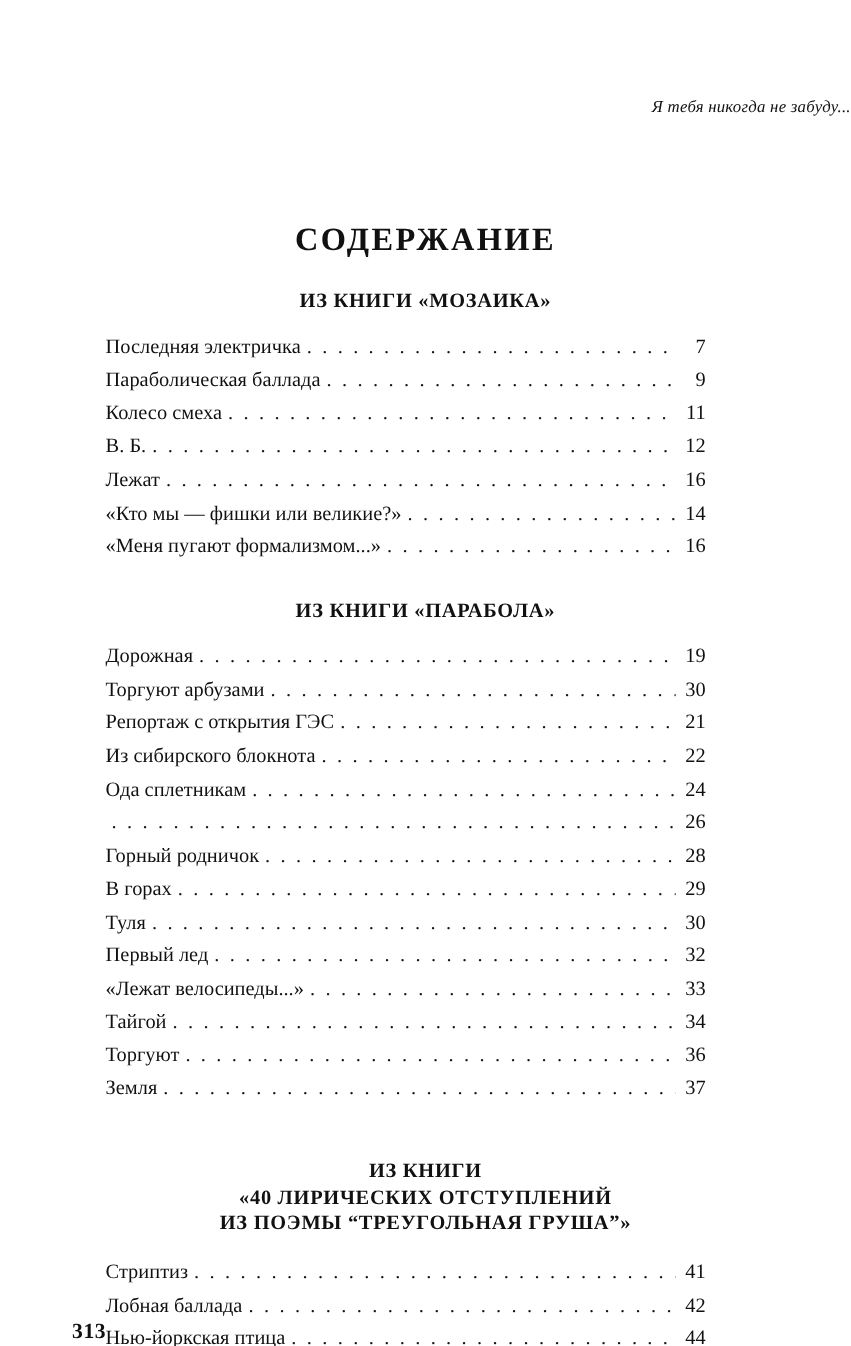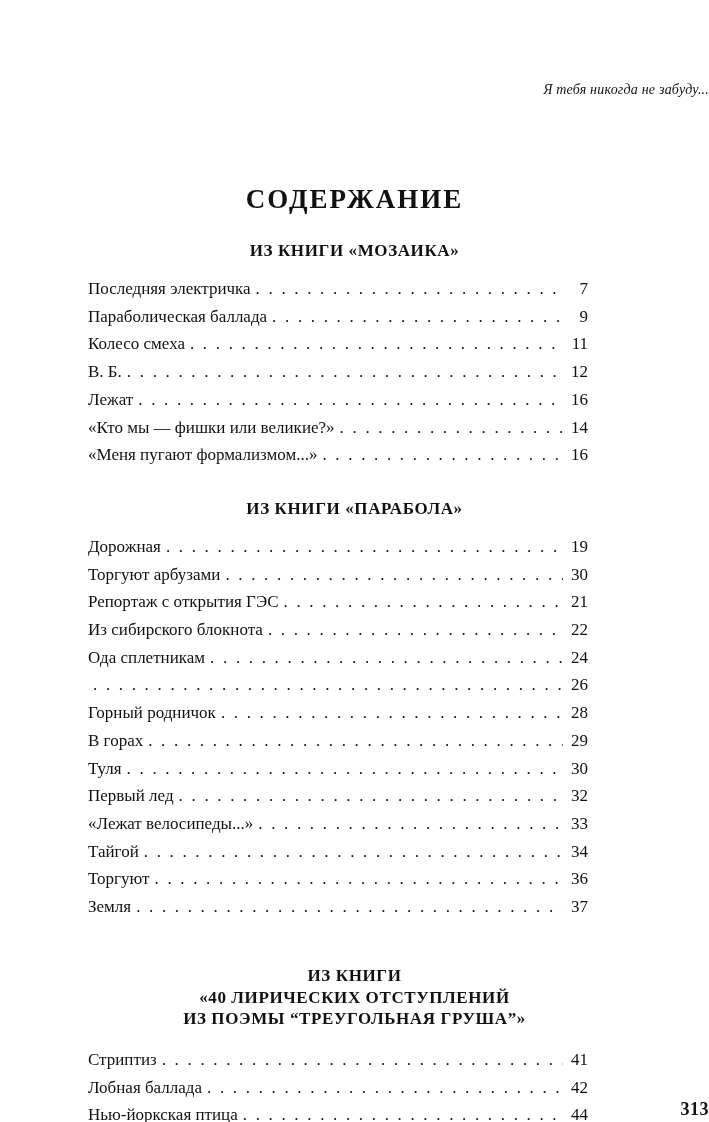--- a/index.html
+++ b/index.html
@@ -77,21 +77,21 @@
   .toc .page-num {
     flex: 0 0 auto;
     text-align: right;
     min-width: 22px;
   }
   .folio {
     position: absolute;
     left: 0;
     right: 0;
     bottom: 84px;
-    text-align: right;
+    text-align: left;
     font-size: 18px;
     font-weight: bold;
     padding-left: 60px;
     letter-spacing: 0.5px;
   }
   .sec-gap-1 { margin-top: 30px; }
 </style>
 </head>
 <body>
 

